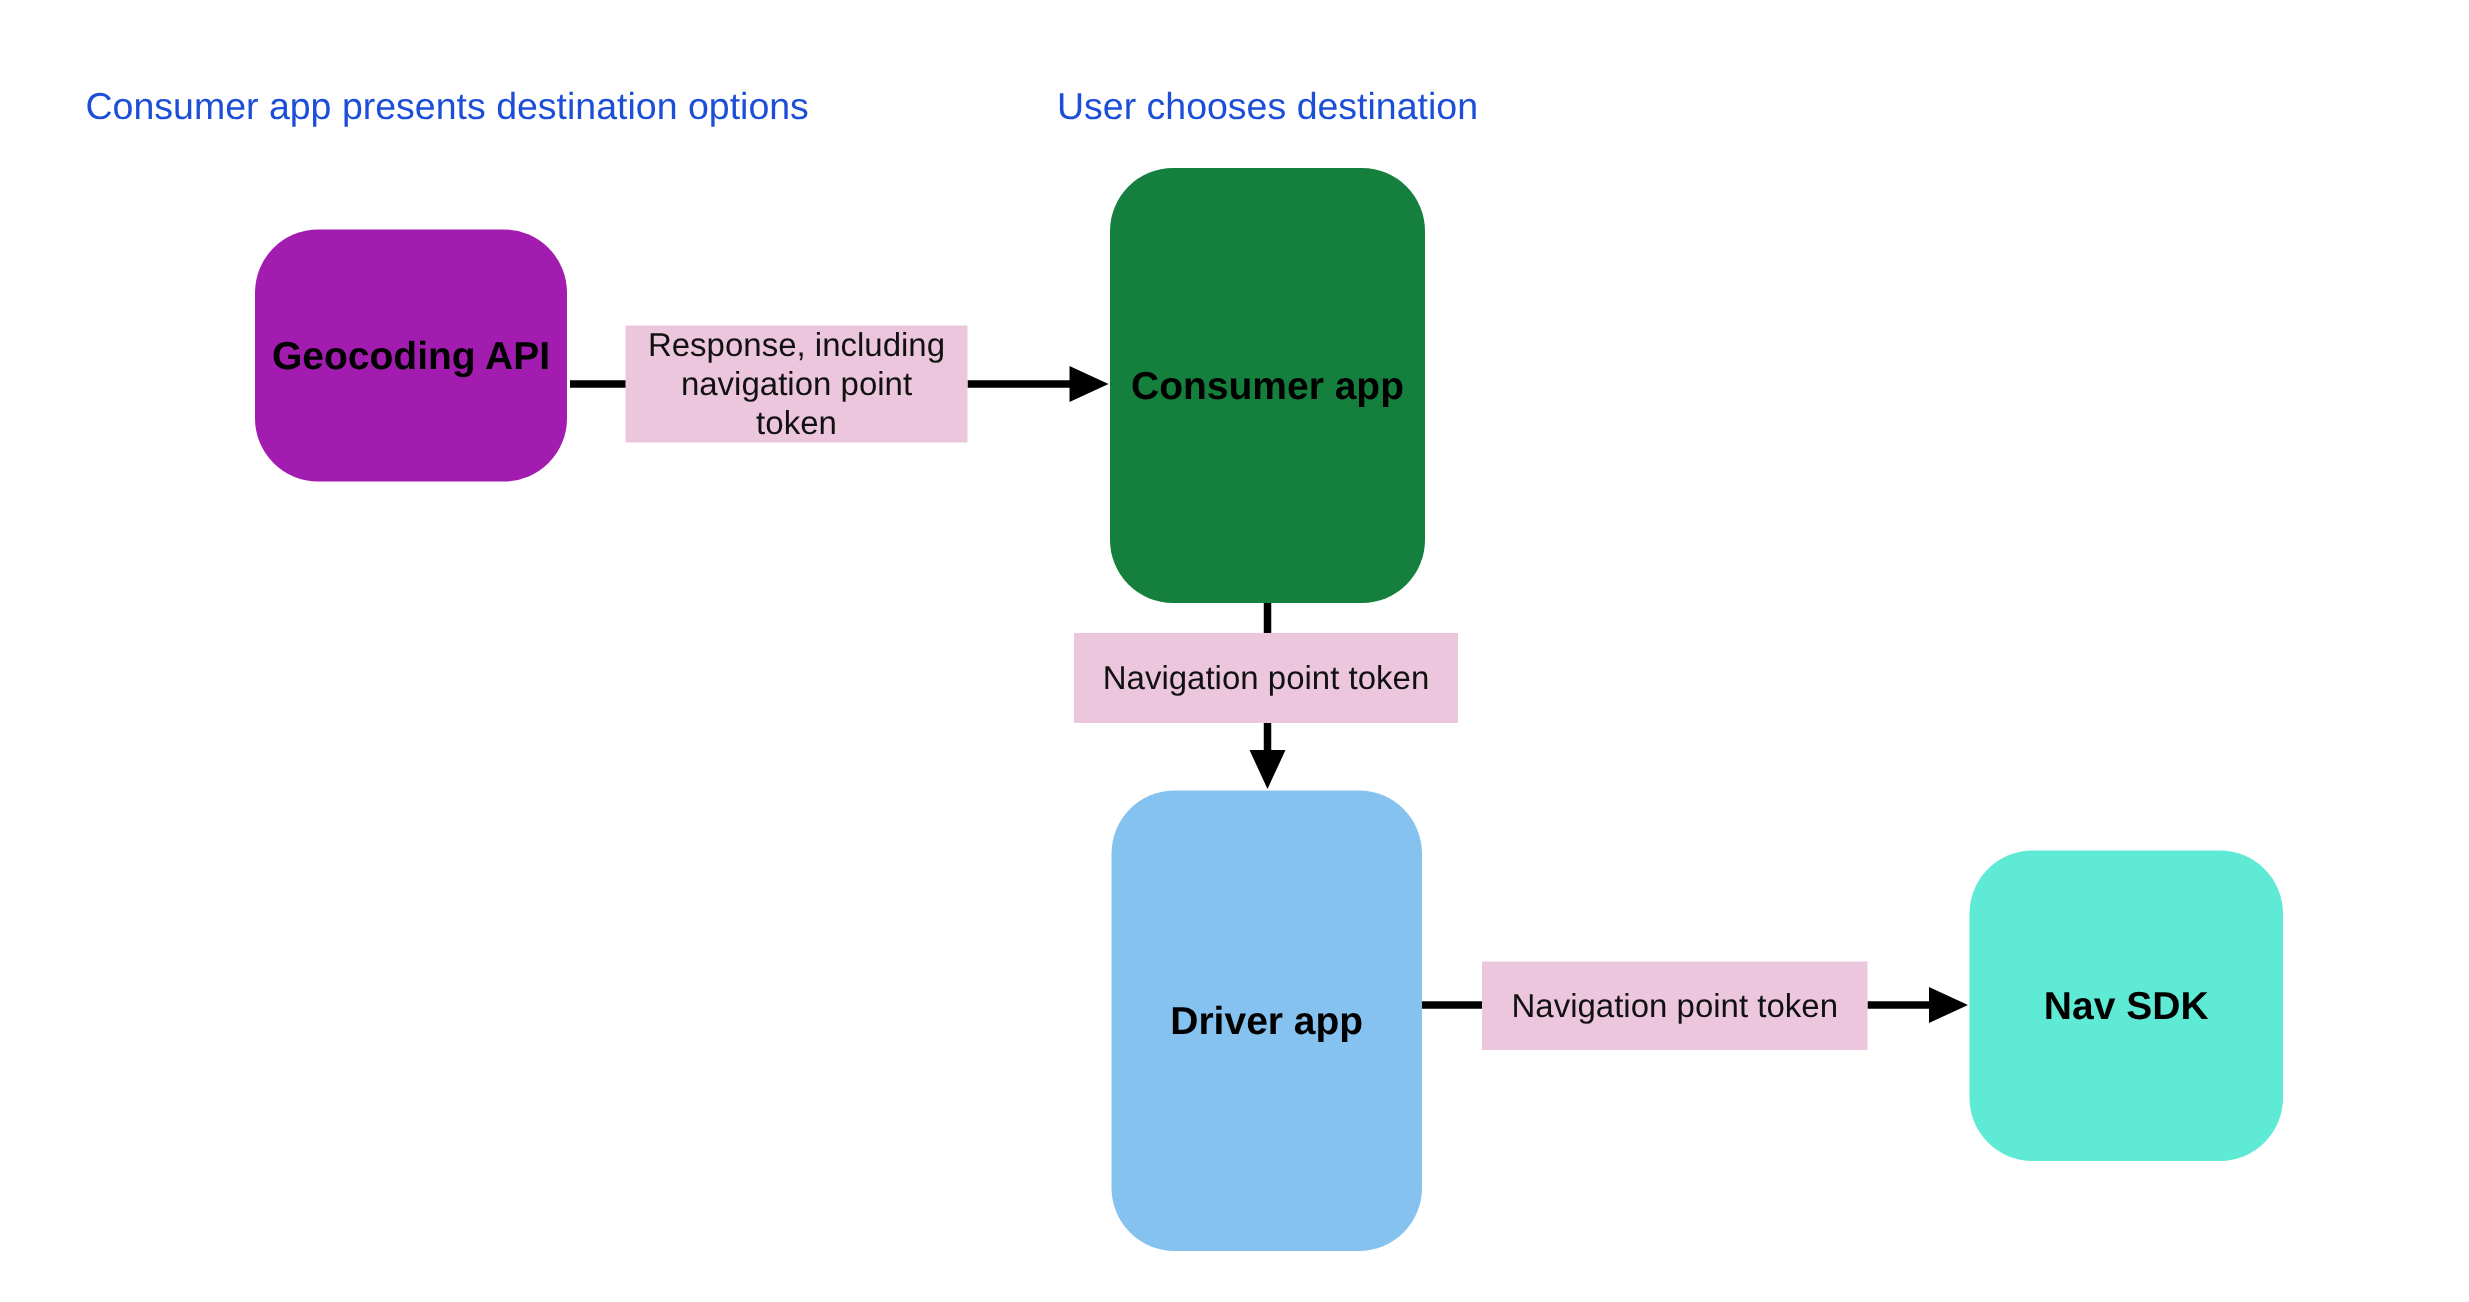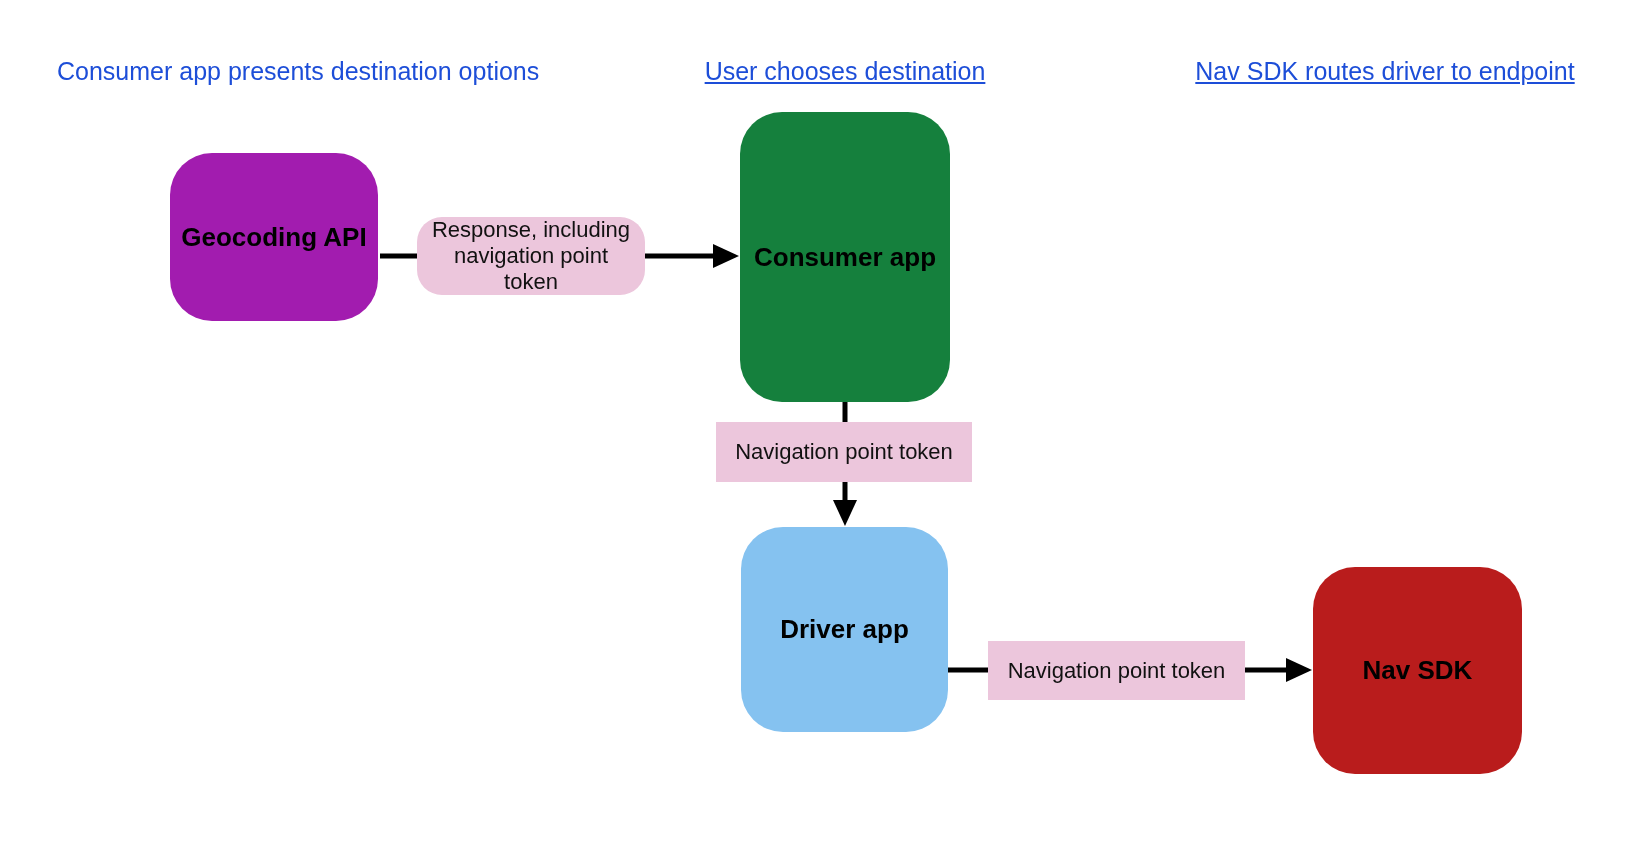--- a/index.html
+++ b/index.html
@@ -16,21 +16,21 @@
     overflow: hidden;
   }
   .col-header {
     position: absolute;
     top: 56px;
     font-size: 25px;
     line-height: 30px;
     color: #1d4ed8;
     white-space: nowrap;
   }
-  .col-header.centered { transform: translateX(-50%); text-decoration: underline; }
+  .col-header.centered { transform: translateX(-50%); }
   .node {
     position: absolute;
     display: flex;
     align-items: center;
     justify-content: center;
     border-radius: 42px;
     font-size: 26px;
     font-weight: 700;
     color: #000000;
     text-align: center;
@@ -56,21 +56,20 @@
     pointer-events: none;
   }
 </style>
 </head>
 <body>
 
 <div class="canvas">
 
   <div class="col-header" style="left:57px;">Consumer app presents destination options</div>
   <div class="col-header centered" style="left:845px;">User chooses destination</div>
-  <div class="col-header centered" style="left:1385px;">Nav SDK routes driver to endpoint</div>
 
   <svg class="arrow-layer" width="1646" height="868" viewBox="0 0 1646 868" xmlns="http://www.w3.org/2000/svg">
 
     <line x1="380" y1="256" x2="419" y2="256" stroke="#000000" stroke-width="5"></line>
 
     <line x1="645" y1="256" x2="716" y2="256" stroke="#000000" stroke-width="5"></line>
     <polygon points="739,256 713,244 713,268" fill="#000000"></polygon>
 
     <line x1="845" y1="402" x2="845" y2="423" stroke="#000000" stroke-width="5"></line>
 
@@ -80,23 +79,23 @@
     <line x1="948" y1="670" x2="990" y2="670" stroke="#000000" stroke-width="5"></line>
 
     <line x1="1245" y1="670" x2="1289" y2="670" stroke="#000000" stroke-width="5"></line>
     <polygon points="1312,670 1286,658 1286,682" fill="#000000"></polygon>
   </svg>
 
   <div class="node" style="left: 170px; top: 153px; width: 208px; height: 168px; background: #a21caf;">Geocoding API</div>
 
   <div class="node" style="left: 740px; top: 112px; width: 210px; height: 290px; background: #15803d;">Consumer app</div>
 
-  <div class="node" style="left: 741px; top: 527px; width: 207px; height: 205px; background: rgb(133, 194, 240);">Driver app</div>
+  <div class="node" style="left: 741px; top: 527px; width: 207px; height: 307px; background: rgb(133, 194, 240);">Driver app</div>
 
-  <div class="node" style="left: 1313px; top: 567px; width: 209px; height: 207px; background: #b91c1c;">Nav SDK</div>
+  <div class="node" style="left: 1313px; top: 567px; width: 209px; height: 207px; background: #5eead4;">Nav SDK</div>
 
-  <div class="edge-label" style="left: 417px; top: 217px; width: 228px; height: 78px; background: rgb(236, 198, 220); border-radius: 25px;">Response, including navigation point token</div>
+  <div class="edge-label" style="left: 417px; top: 217px; width: 228px; height: 78px; background: rgb(236, 198, 220);">Response, including navigation point token</div>
 
   <div class="edge-label" style="left: 716px; top: 422px; width: 256px; height: 60px; background: rgb(236, 198, 220);">Navigation point token</div>
 
   <div class="edge-label" style="left: 988px; top: 641px; width: 257px; height: 59px; background: rgb(236, 198, 220);">Navigation point token</div>
 
 </div>
 
 </body></html>

